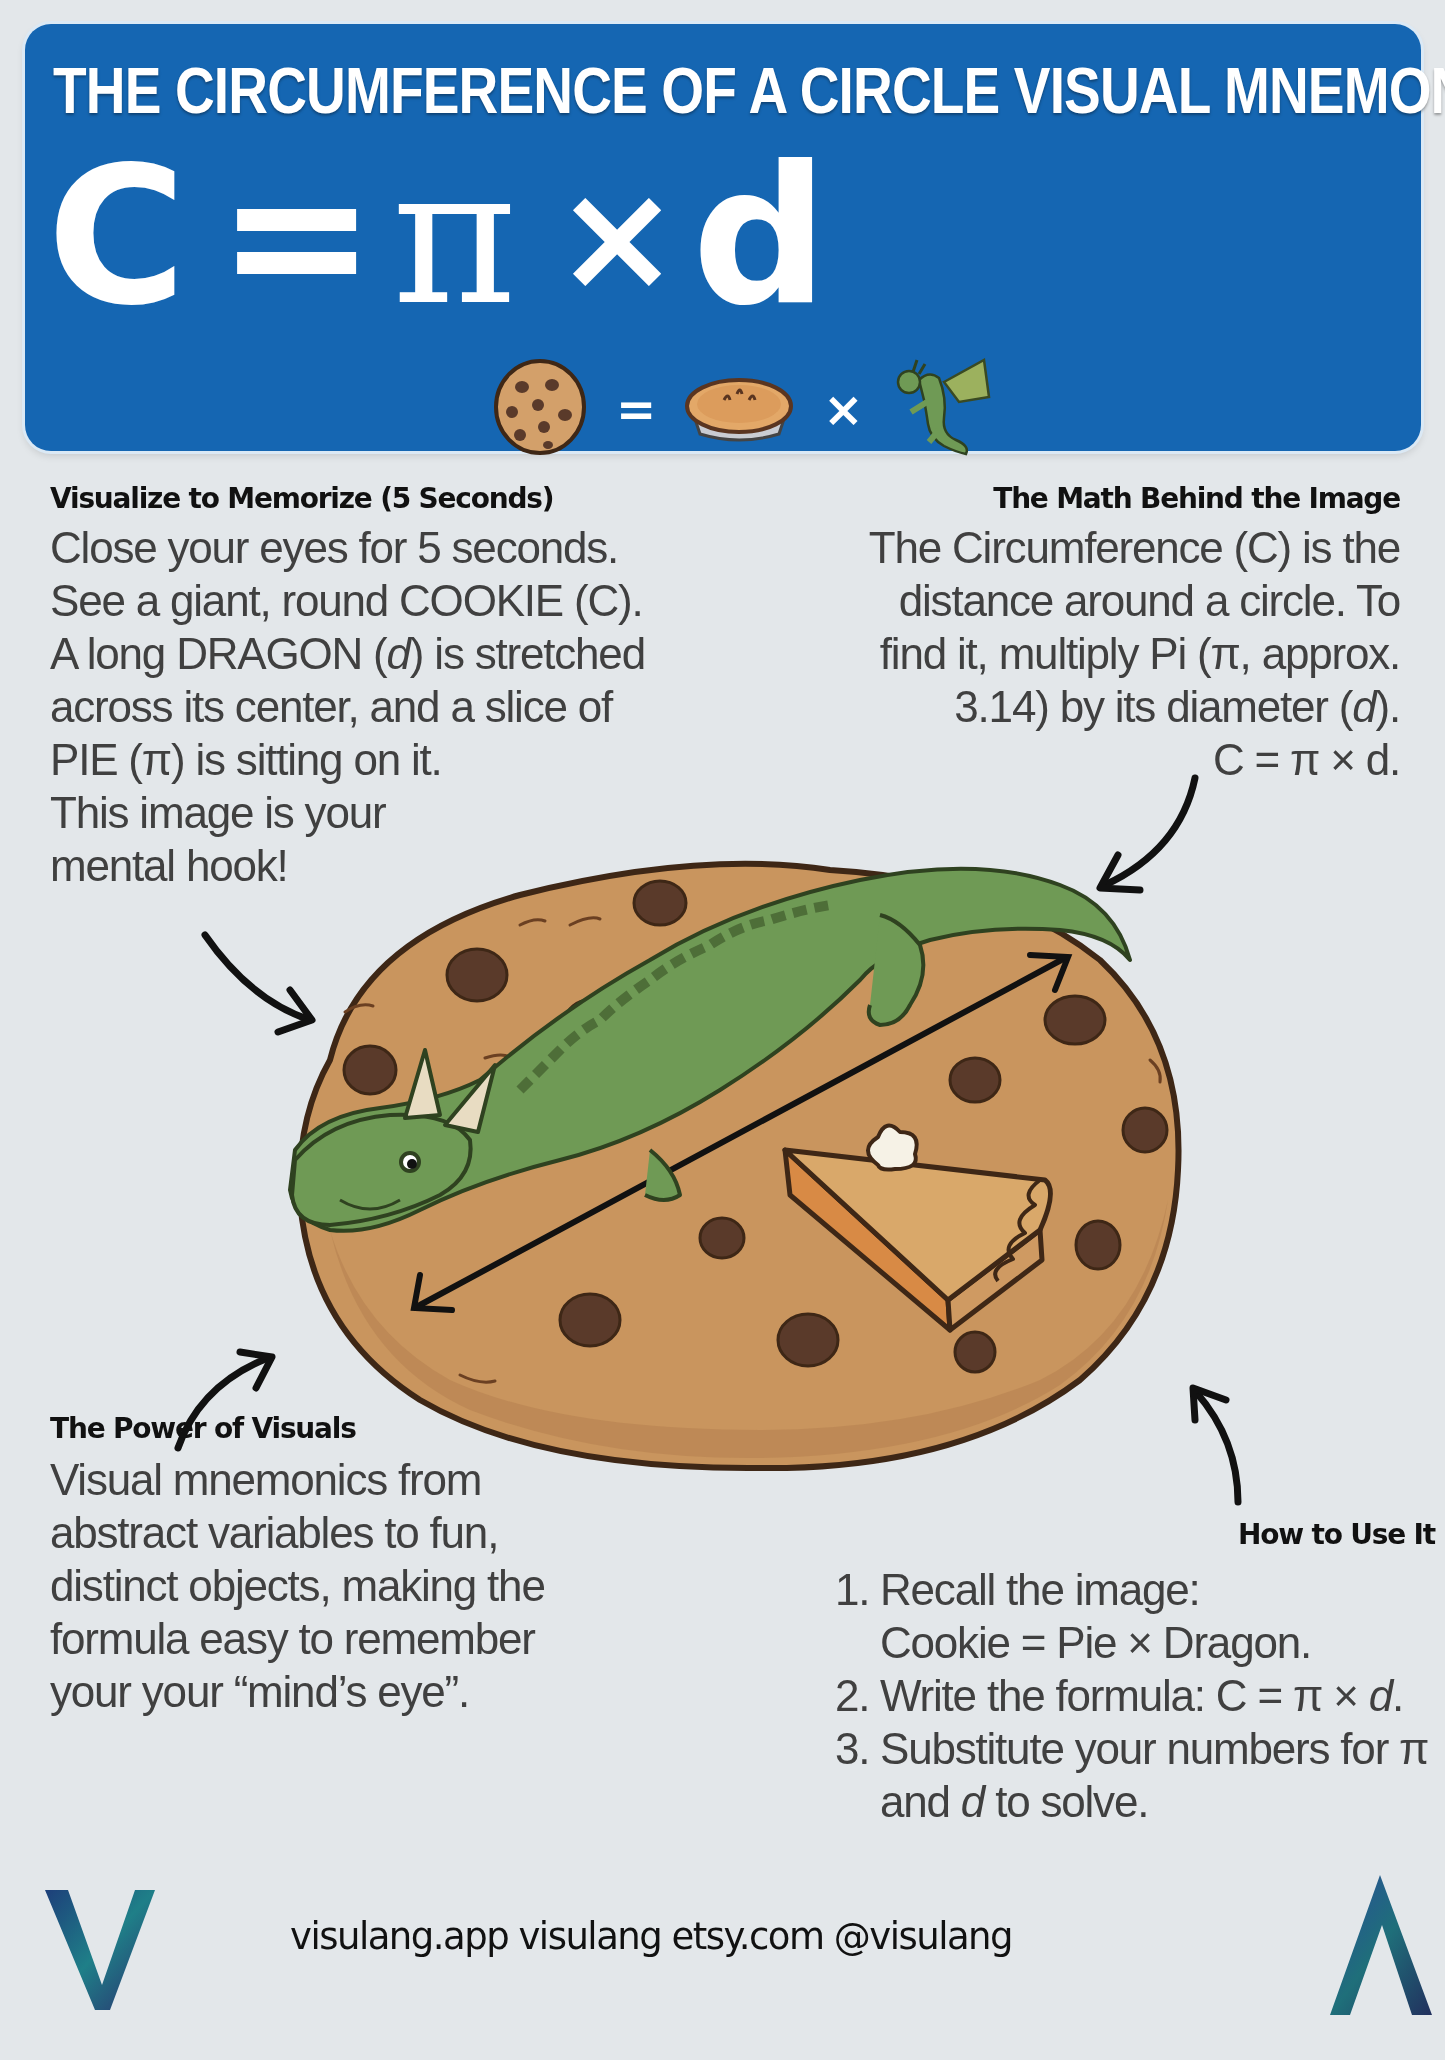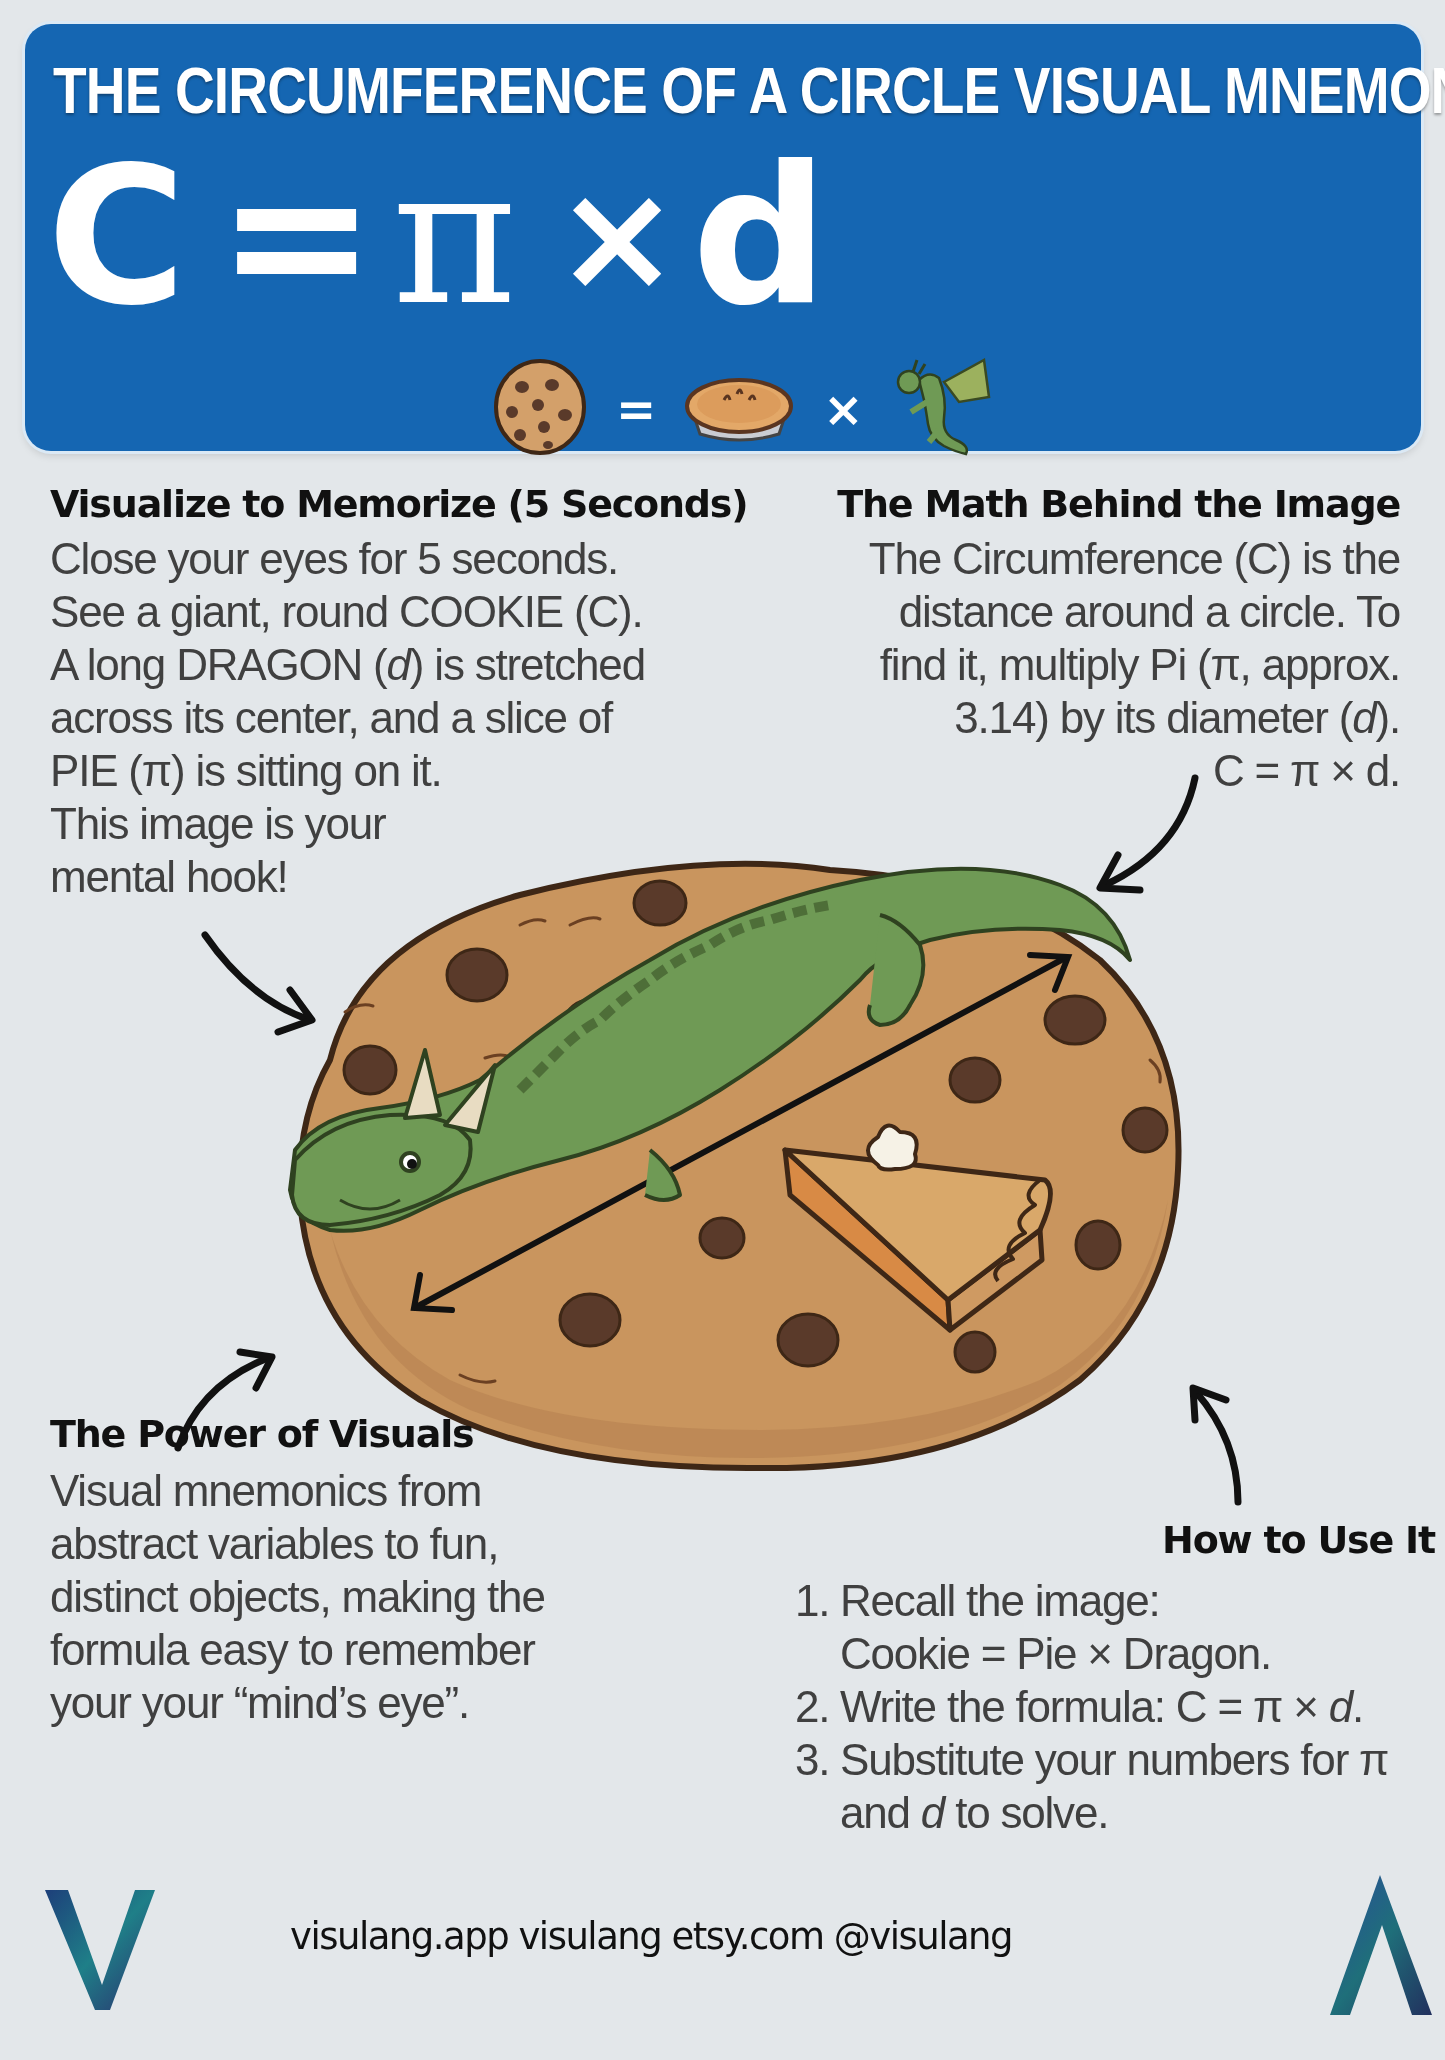--- a/index.html
+++ b/index.html
@@ -49,21 +49,21 @@
       position: absolute; left: 465px; top: 330px; height: 110px;
       display: flex; align-items: center; gap: 26px;
     }
     .op-small { color: #fff; font-weight: bold; font-size: 48px; font-family: "DejaVu Sans", sans-serif; }
 
     
     .block { position: absolute; }
     .block h2 {
       font-family: "DejaVu Sans", sans-serif;
       font-weight: bold;
-      font-size: 38px;
+      font-size: 28px;
       letter-spacing: -1.2px;
       color: #111;
       white-space: nowrap;
     }
     .block p, .block li {
       font-family: "Liberation Sans", sans-serif;
       font-size: 44px;
       line-height: 53px;
       color: #404040;
       letter-spacing: -1.2px;
@@ -72,21 +72,21 @@
     .b-left { left: 50px; top: 482px; width: 720px; }
     .b-left h2 { margin-bottom: 6px; }
     .b-right { left: 800px; top: 482px; width: 600px; text-align: right; }
     .b-right h2 { text-align: right; margin-left: 14px; margin-bottom: 6px; }
     .b-right p { text-align: right; }
     .b-power { left: 50px; top: 1412px; width: 600px; }
     .b-power h2 { margin-bottom: 8px; }
     .b-howto { left: 795px; top: 1518px; width: 640px; }
     .b-howto h2 { text-align: right; margin-bottom: 12px; margin-left: -40px; }
     .b-howto ol { list-style: none; }
-    .b-howto li { padding-left: 45px; text-indent: -45px; }
+    .b-howto li { padding-left: 45px; text-indent: -45px; margin-left: 40px; }
     .b-howto .num { display: inline-block; width: 45px; text-indent: 0; }
     .it { font-style: italic; }
 
     
     .illus { position: absolute; left: 0; top: 0; width: 1445px; height: 2060px; pointer-events: none; }
 
     
     .footer-text {
       position: absolute; left: 290px; top: 1915px;
       font-family: "DejaVu Sans", sans-serif;

